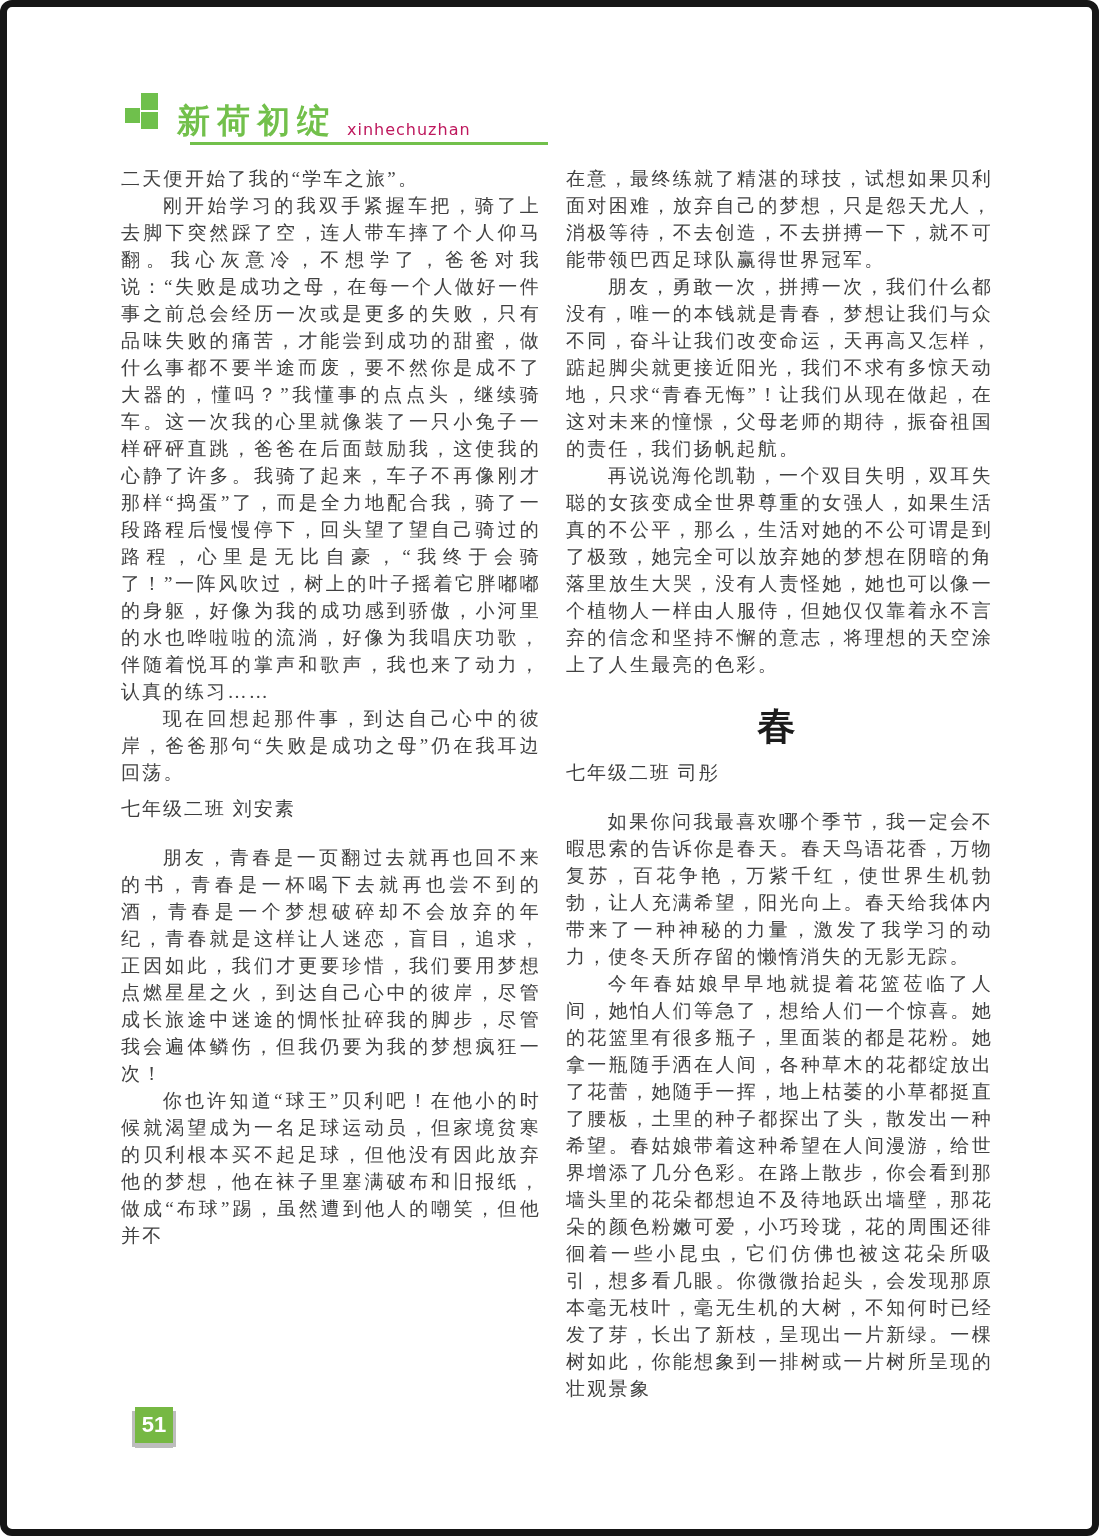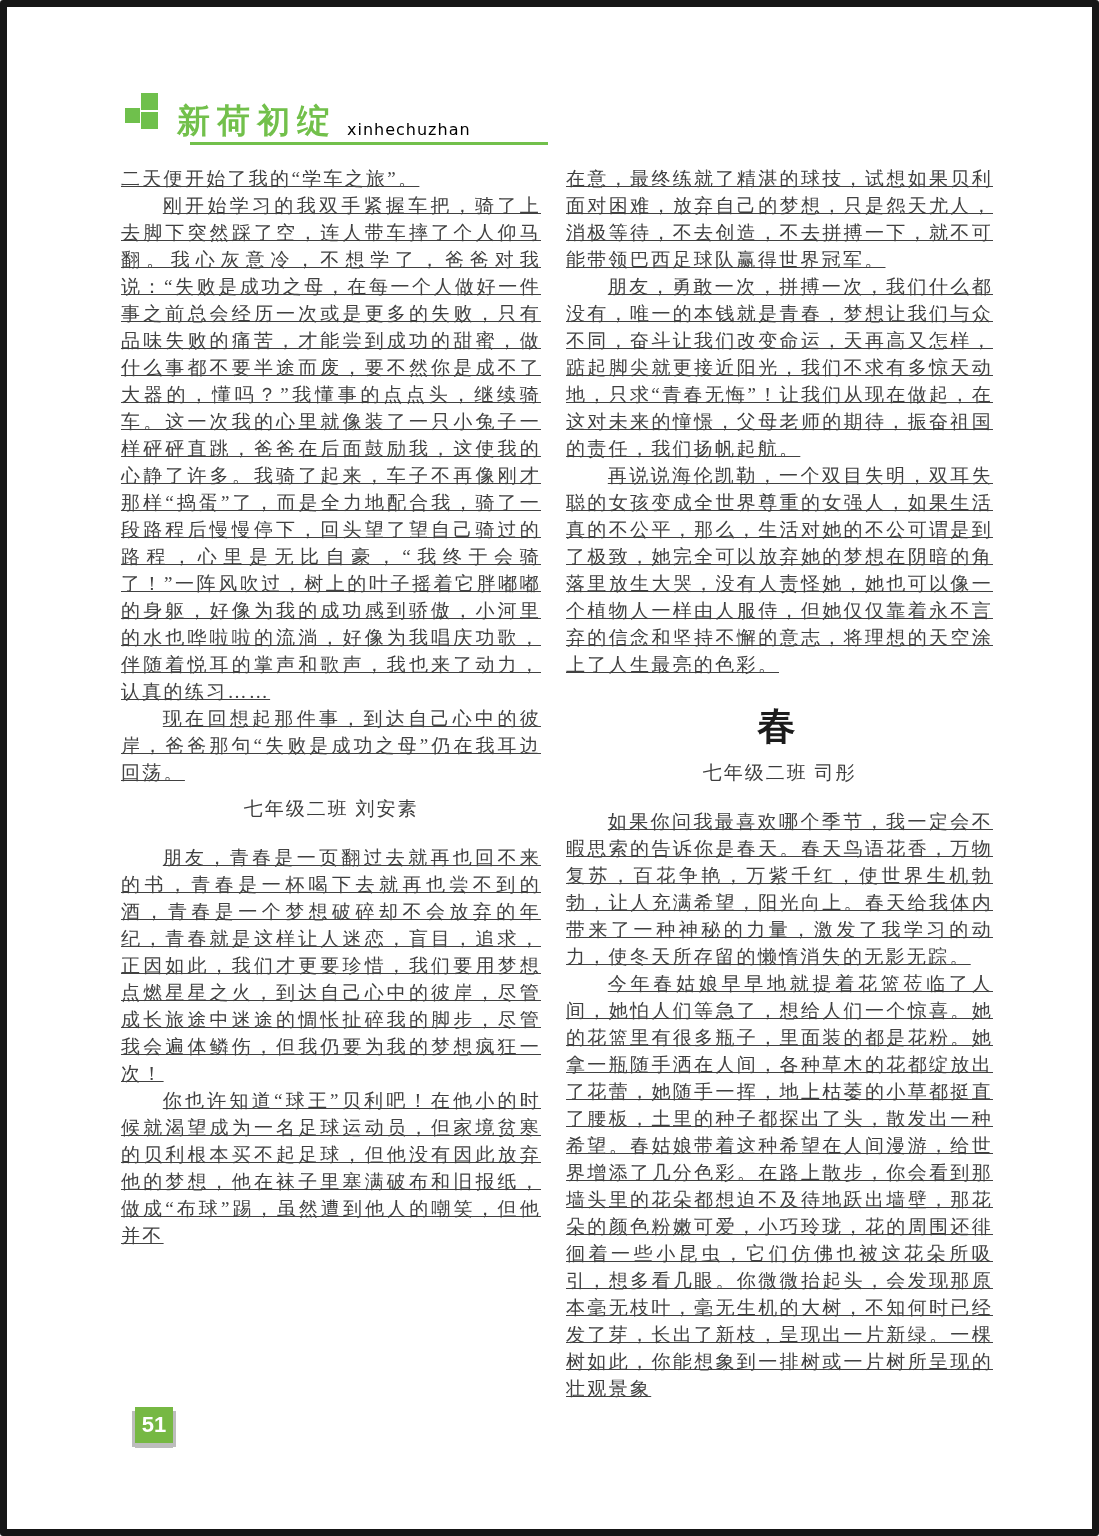--- a/index.html
+++ b/index.html
@@ -6,76 +6,75 @@
   body{
     width:1099px;height:1536px;
     background:#ffffff;
     font-family:"Liberation Serif","DejaVu Serif",serif;
     position:relative;
     overflow:hidden;
   }
   .page{
     position:absolute;inset:0;
     border:7px solid #161616;
-    border-radius:3px;
+    border-radius:12px;
     box-sizing:border-box;
     background:#ffffff;
   }
   
   .header{position:absolute;left:0;top:0;width:100%;height:160px;}
   .logo-mark{position:absolute;left:118px;top:86px;width:40px;height:38px;}
   .logo-mark .sq{position:absolute;background:#6fc04c;}
   .sq1{left:16px;top:0;width:17px;height:17px;}
   .sq2{left:0;top:15px;width:15px;height:15px;}
   .sq3{left:16px;top:19px;width:17px;height:17px;}
   .logo-title{
     position:absolute;left:170px;top:92px;
     font-family:"DejaVu Sans","Liberation Sans",sans-serif;
     font-size:33px;font-weight:bold;color:#72c04b;letter-spacing:7px;
     white-space:nowrap;
   }
   .logo-sub{
     position:absolute;left:340px;top:113px;
     font-family:"DejaVu Sans","Liberation Sans",sans-serif;
-    font-size:16px;color:#000000;letter-spacing:1px;
+    font-size:16px;color:#be185d;letter-spacing:1px;
   }
   .header-rule{
     position:absolute;left:183px;top:135px;width:358px;height:3px;
     background:#72c04b;
   }
   
   .columns{
     position:absolute;left:114px;top:158px;
     display:flex;gap:25px;
   }
   .col{width:420px;}
   .col-right{width:427px;}
   p.body{
     margin:0;
     font-size:19px;
     line-height:27px;
     letter-spacing:2.3px;
     color:#414141;
     text-align:justify;
     text-indent:2.2em;
-    text-decoration:underline;
   }
   p.body.noindent{text-indent:0;}
   .article-title{
     margin:24px 0 0 0;
     text-align:center;
     font-size:38px;
     font-weight:bold;
     color:#1c1c1c;
     letter-spacing:6px;
     line-height:48px;
   }
   .article-byline{
     margin:10px 0 22px 0;
-    text-align:center;
+    text-align:left;
     font-size:19px;
     color:#3d3d3d;
     letter-spacing:2px;
   }
   
   .page-number{
     position:absolute;left:128px;top:1400px;
     width:38px;height:36px;
     background:#76b843;
     color:#ffffff;

